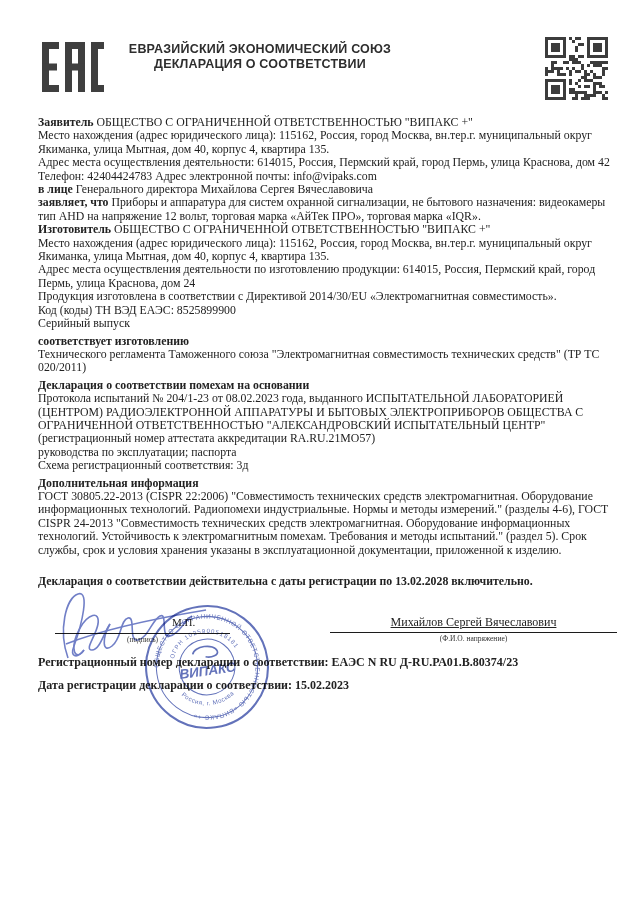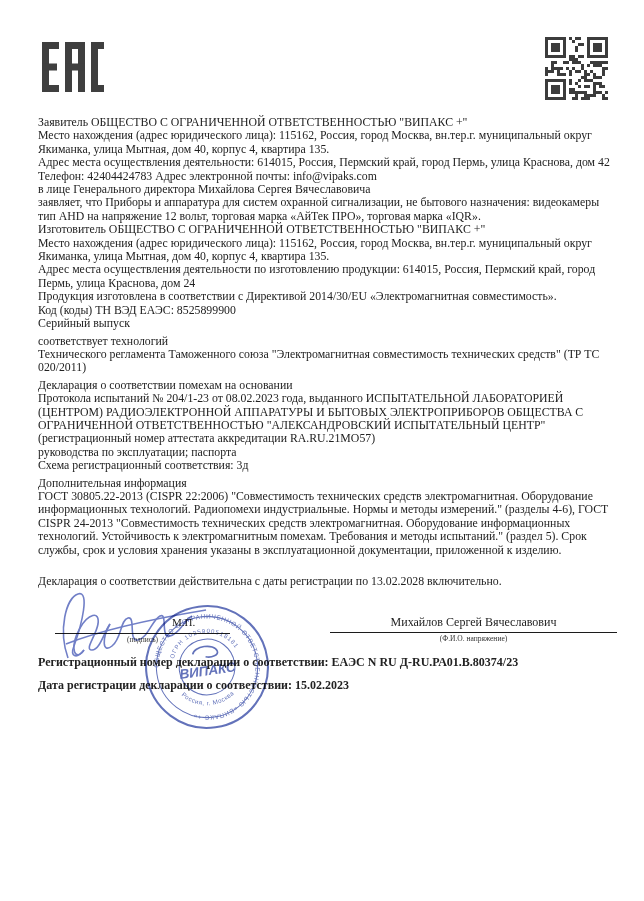--- a/index.html
+++ b/index.html
@@ -17,29 +17,29 @@
   }
   .qr{position:absolute;left:545px;top:37px;width:63px;height:63px;}
   
   .doc-body{
     position:absolute;left:38px;top:116px;width:578px;
     font-size:11.8px;line-height:13.4px;
   }
   .doc-body p.para{margin:0;}
   .doc-body p.gap{margin-top:4px;}
   .doc-body p.biggap{margin-top:18px;font-weight:bold;}
-  .b{font-weight:normal;}
+  .b{font-weight:bold;}
   
   .sig-strokes{position:absolute;left:56px;top:580px;width:160px;height:90px;z-index:6;mix-blend-mode:multiply;}
   .stamp{position:absolute;left:143px;top:603px;width:128px;height:128px;z-index:5;
          transform:rotate(-8deg);mix-blend-mode:multiply;opacity:.92;}
   .mp-label{position:absolute;left:172px;top:616px;font-size:11px;z-index:2;}
   .sign-block{position:absolute;left:55px;top:631px;width:175px;z-index:2;}
   .fio-block{position:absolute;left:330px;top:615px;width:287px;text-align:center;z-index:2;}
-  .fio-name{font-size:12px;}
+  .fio-name{font-size:12px;text-decoration:underline;}
   .sig-line{border-top:1.3px solid #1c1c1c;margin-top:2px;}
   .caption{font-size:7.5px;color:#333;margin-top:1px;text-align:center;}
   
   .footer-line{position:absolute;left:38px;width:590px;font-weight:bold;font-size:12px;}
   .footer-reg{top:655px;}
   .footer-date{top:678px;}
 </style>
 </head>
 <body>
 
@@ -57,20 +57,24 @@
       <rect x="38" y="2" width="7" height="50"></rect>
       <rect x="25" y="2" width="20" height="7"></rect>
       <rect x="25" y="23.5" width="20" height="7"></rect>
 
       <rect x="51" y="2" width="7" height="50"></rect>
       <rect x="51" y="2" width="13" height="7"></rect>
       <rect x="51" y="45" width="13" height="7"></rect>
     </g>
   </svg>
 
+  <div class="doc-title">
+    <div>ЕВРАЗИЙСКИЙ ЭКОНОМИЧЕСКИЙ СОЮЗ</div>
+    <div>ДЕКЛАРАЦИЯ О СООТВЕТСТВИИ</div>
+  </div>
 
   <svg class="qr" id="qr" viewBox="0 0 63 63">
       <rect x="0" y="0" width="3" height="3" fill="#3c3c3c"></rect>
       <rect x="0" y="3" width="3" height="3" fill="#3c3c3c"></rect>
       <rect x="0" y="6" width="3" height="3" fill="#3c3c3c"></rect>
       <rect x="0" y="9" width="3" height="3" fill="#3c3c3c"></rect>
       <rect x="0" y="12" width="3" height="3" fill="#3c3c3c"></rect>
       <rect x="0" y="15" width="3" height="3" fill="#3c3c3c"></rect>
       <rect x="0" y="18" width="3" height="3" fill="#3c3c3c"></rect>
       <rect x="3" y="0" width="3" height="3" fill="#3c3c3c"></rect>
@@ -283,21 +287,21 @@
       <p class="para"><span>Адрес места осуществления деятельности: 614015, Россия, Пермский край, город Пермь, улица Краснова, дом 42</span></p>
       <p class="para"><span>Телефон: 42404424783 Адрес электронной почты: info@vipaks.com</span></p>
       <p class="para"><span class="b">в лице </span><span>Генерального директора Михайлова Сергея Вячеславовича</span></p>
       <p class="para"><span class="b">заявляет, что </span><span>Приборы и аппаратура для систем охранной сигнализации, не бытового назначения: видеокамеры тип AHD на напряжение 12 вольт, торговая марка «АйТек ПРО», торговая марка «IQR».</span></p>
       <p class="para"><span class="b">Изготовитель </span><span>ОБЩЕСТВО С ОГРАНИЧЕННОЙ ОТВЕТСТВЕННОСТЬЮ "ВИПАКС +"</span></p>
       <p class="para"><span>Место нахождения (адрес юридического лица): 115162, Россия, город Москва, вн.тер.г. муниципальный округ Якиманка, улица Мытная, дом 40, корпус 4, квартира 135.</span></p>
       <p class="para"><span>Адрес места осуществления деятельности по изготовлению продукции: 614015, Россия, Пермский край, город Пермь, улица Краснова, дом 24</span></p>
       <p class="para"><span>Продукция изготовлена в соответствии с Директивой 2014/30/EU «Электромагнитная совместимость».</span></p>
       <p class="para"><span>Код (коды) ТН ВЭД ЕАЭС: 8525899900</span></p>
       <p class="para"><span>Серийный выпуск</span></p>
-      <p class="para gap"><span class="b">соответствует технологий</span></p>
+      <p class="para gap"><span class="b">соответствует изготовлению</span></p>
       <p class="para"><span>Технического регламента Таможенного союза "Электромагнитная совместимость технических средств" (ТР ТС 020/2011)</span></p>
       <p class="para gap"><span class="b">Декларация о соответствии помехам на основании</span></p>
       <p class="para"><span>Протокола испытаний № 204/1-23 от 08.02.2023 года, выданного ИСПЫТАТЕЛЬНОЙ ЛАБОРАТОРИЕЙ (ЦЕНТРОМ) РАДИОЭЛЕКТРОННОЙ АППАРАТУРЫ И БЫТОВЫХ ЭЛЕКТРОПРИБОРОВ ОБЩЕСТВА С ОГРАНИЧЕННОЙ ОТВЕТСТВЕННОСТЬЮ "АЛЕКСАНДРОВСКИЙ ИСПЫТАТЕЛЬНЫЙ ЦЕНТР" (регистрационный номер аттестата аккредитации RA.RU.21MO57)</span></p>
       <p class="para"><span>руководства по эксплуатации; паспорта</span></p>
       <p class="para"><span>Схема регистрационный соответствия: 3д</span></p>
       <p class="para gap"><span class="b">Дополнительная информация</span></p>
       <p class="para"><span>ГОСТ 30805.22-2013 (CISPR 22:2006) "Совместимость технических средств электромагнитная. Оборудование информационных технологий. Радиопомехи индустриальные. Нормы и методы измерений." (разделы 4-6), ГОСТ CISPR 24-2013 "Совместимость технических средств электромагнитная. Оборудование информационных технологий. Устойчивость к электромагнитным помехам. Требования и методы испытаний." (раздел 5). Срок службы, срок и условия хранения указаны в эксплуатационной документации, приложенной к изделию.</span></p>
       <p class="para biggap"><span class="b">Декларация о соответствии действительна с даты регистрации по 13.02.2028 включительно.</span></p>
     </div>
 

